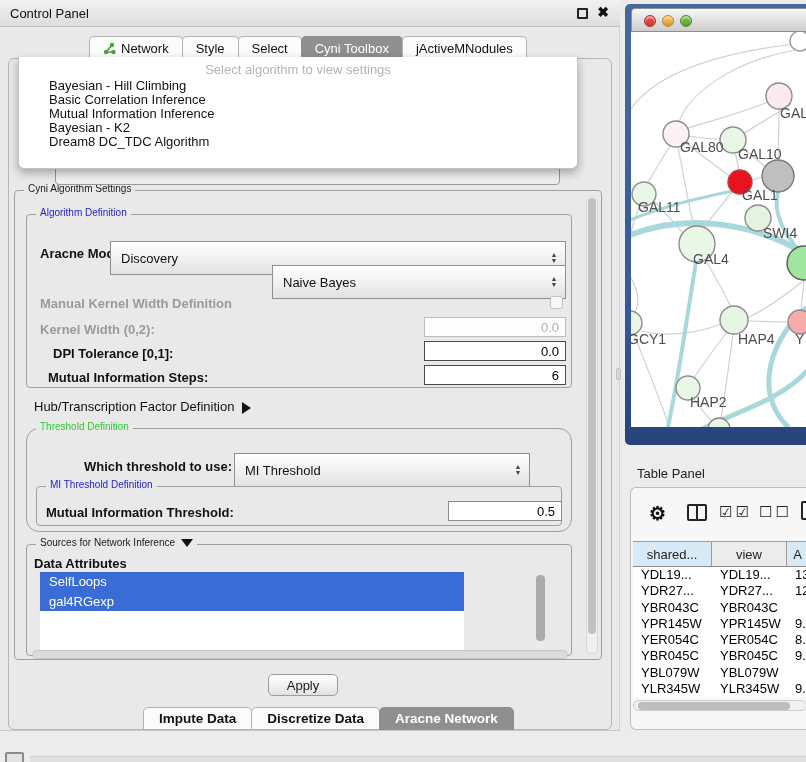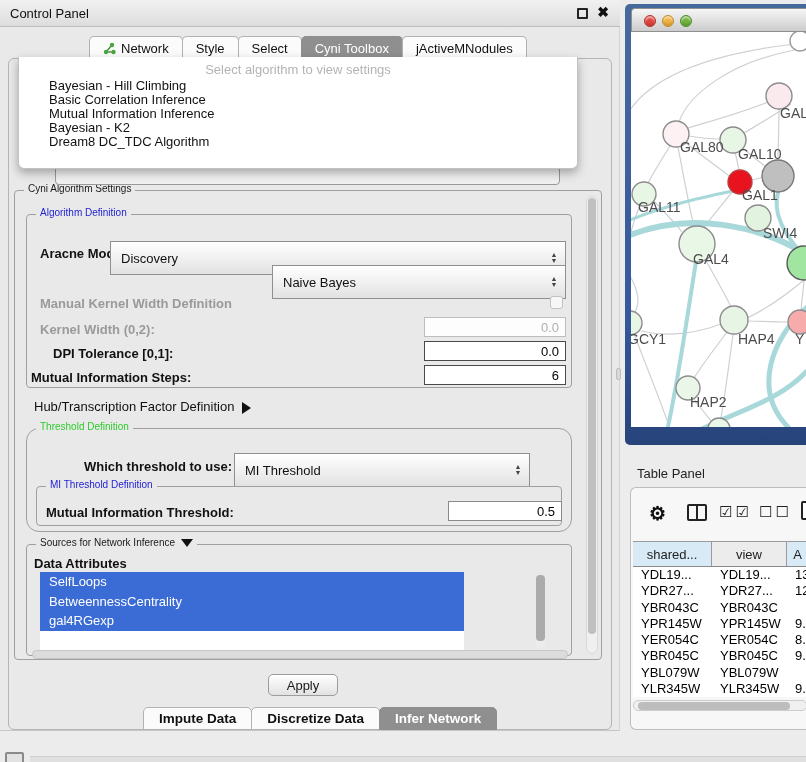--- a/index.html
+++ b/index.html
@@ -221,21 +221,21 @@
 
   <span class="lbl dis" style="left:40px; top:296px;">Manual Kernel Width Definition</span>
   <span class="checkbox" style="left:550px; top:296px;"></span>
 
   <span class="lbl dis" style="left:40px; top:322px;">Kernel Width (0,2):</span>
   <div class="field dis" style="left:424px; top:317px; width:142px;">0.0</div>
 
   <span class="lbl" style="left:40px; top:346px;margin-left:13px;">DPI Tolerance [0,1]:</span>
   <div class="field" style="left:424px; top:341px; width:142px;">0.0</div>
 
-  <span class="lbl" style="left:31px; top:370px;">Mutual Information Steps:</span>
+  <span class="lbl" style="left:48px; top:370px;">Mutual Information Steps:</span>
   <div class="field" style="left:424px; top:365px; width:142px;">6</div>
 
   <span class="lbl" style="left:34px; top:399px; font-weight:normal;">
     <span>Hub/Transcription Factor Definition</span><span class="arrow-right"></span>
   </span>
 
   <div class="group" style="left:26px; top:428px; width:546px; height:104px;border-radius:13px;">
     <span class="group-title t-green">Threshold Definition</span>
   </div>
 
@@ -255,38 +255,37 @@
   <div class="field" style="left:448px; top:501px; width:114px; border-color:#8a8a8a;">0.5</div>
 
   <div class="group" style="left:26px; top:544px; width:546px; height:112px;">
     <span class="group-title">
       <span>Sources for Network Inference</span><span class="arrow-down"></span>
     </span>
   </div>
   <span class="lbl" style="left:34px; top:556px;">Data Attributes</span>
   <div id="attr-list" class="abs">
       <div class="attr-item">SelfLoops</div>
-      <div class="attr-item">BetweennessCentrality</div>
       <div class="attr-item">gal4RGexp</div>
     </div>
   <div id="attr-vscroll" class="abs">
       <span class="thumb"></span>
     </div>
   <div id="attr-hscroll" class="abs"></div>
 
   <div id="settings-scroll" class="abs">
       <span class="thumb"></span>
     </div>
 
   <div id="apply-btn" class="abs">Apply</div>
 
   <div id="bottom-tabs" class="abs">
       <div class="btab">Impute Data</div>
       <div class="btab">Discretize Data</div>
-      <div class="btab selected">Infer Network</div>
+      <div class="btab selected">Aracne Network</div>
     </div>
 </div>
 
 <div id="split-handle" class="abs"></div>
 <div id="mini-restore" class="abs"></div>
 <div id="bottom-strip" class="abs"></div>
 
 <div id="net-window" class="abs"></div>
 <div id="net-titlebar" class="abs">
     <span class="light" style="left: 12px; background: rgb(224, 68, 62); border: 1px solid rgb(178, 54, 48);"></span>

